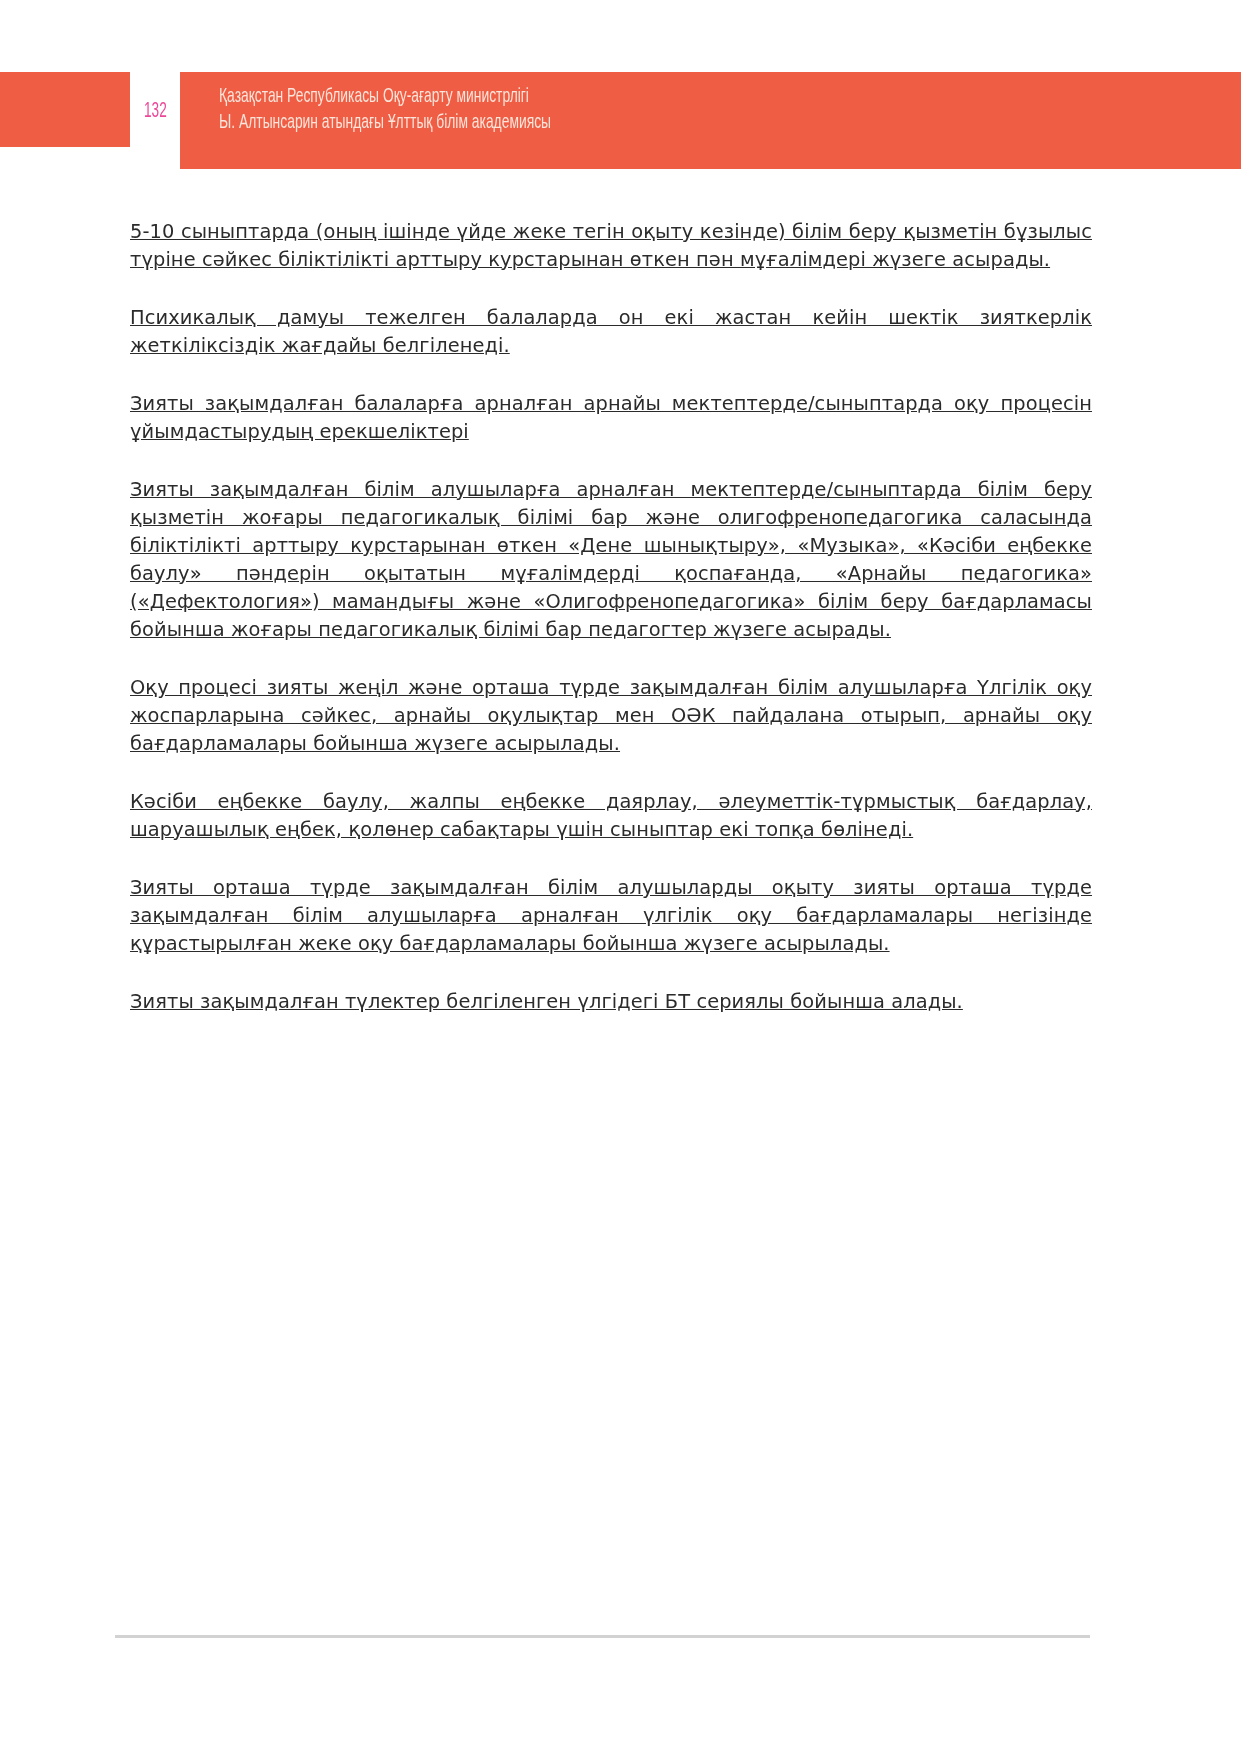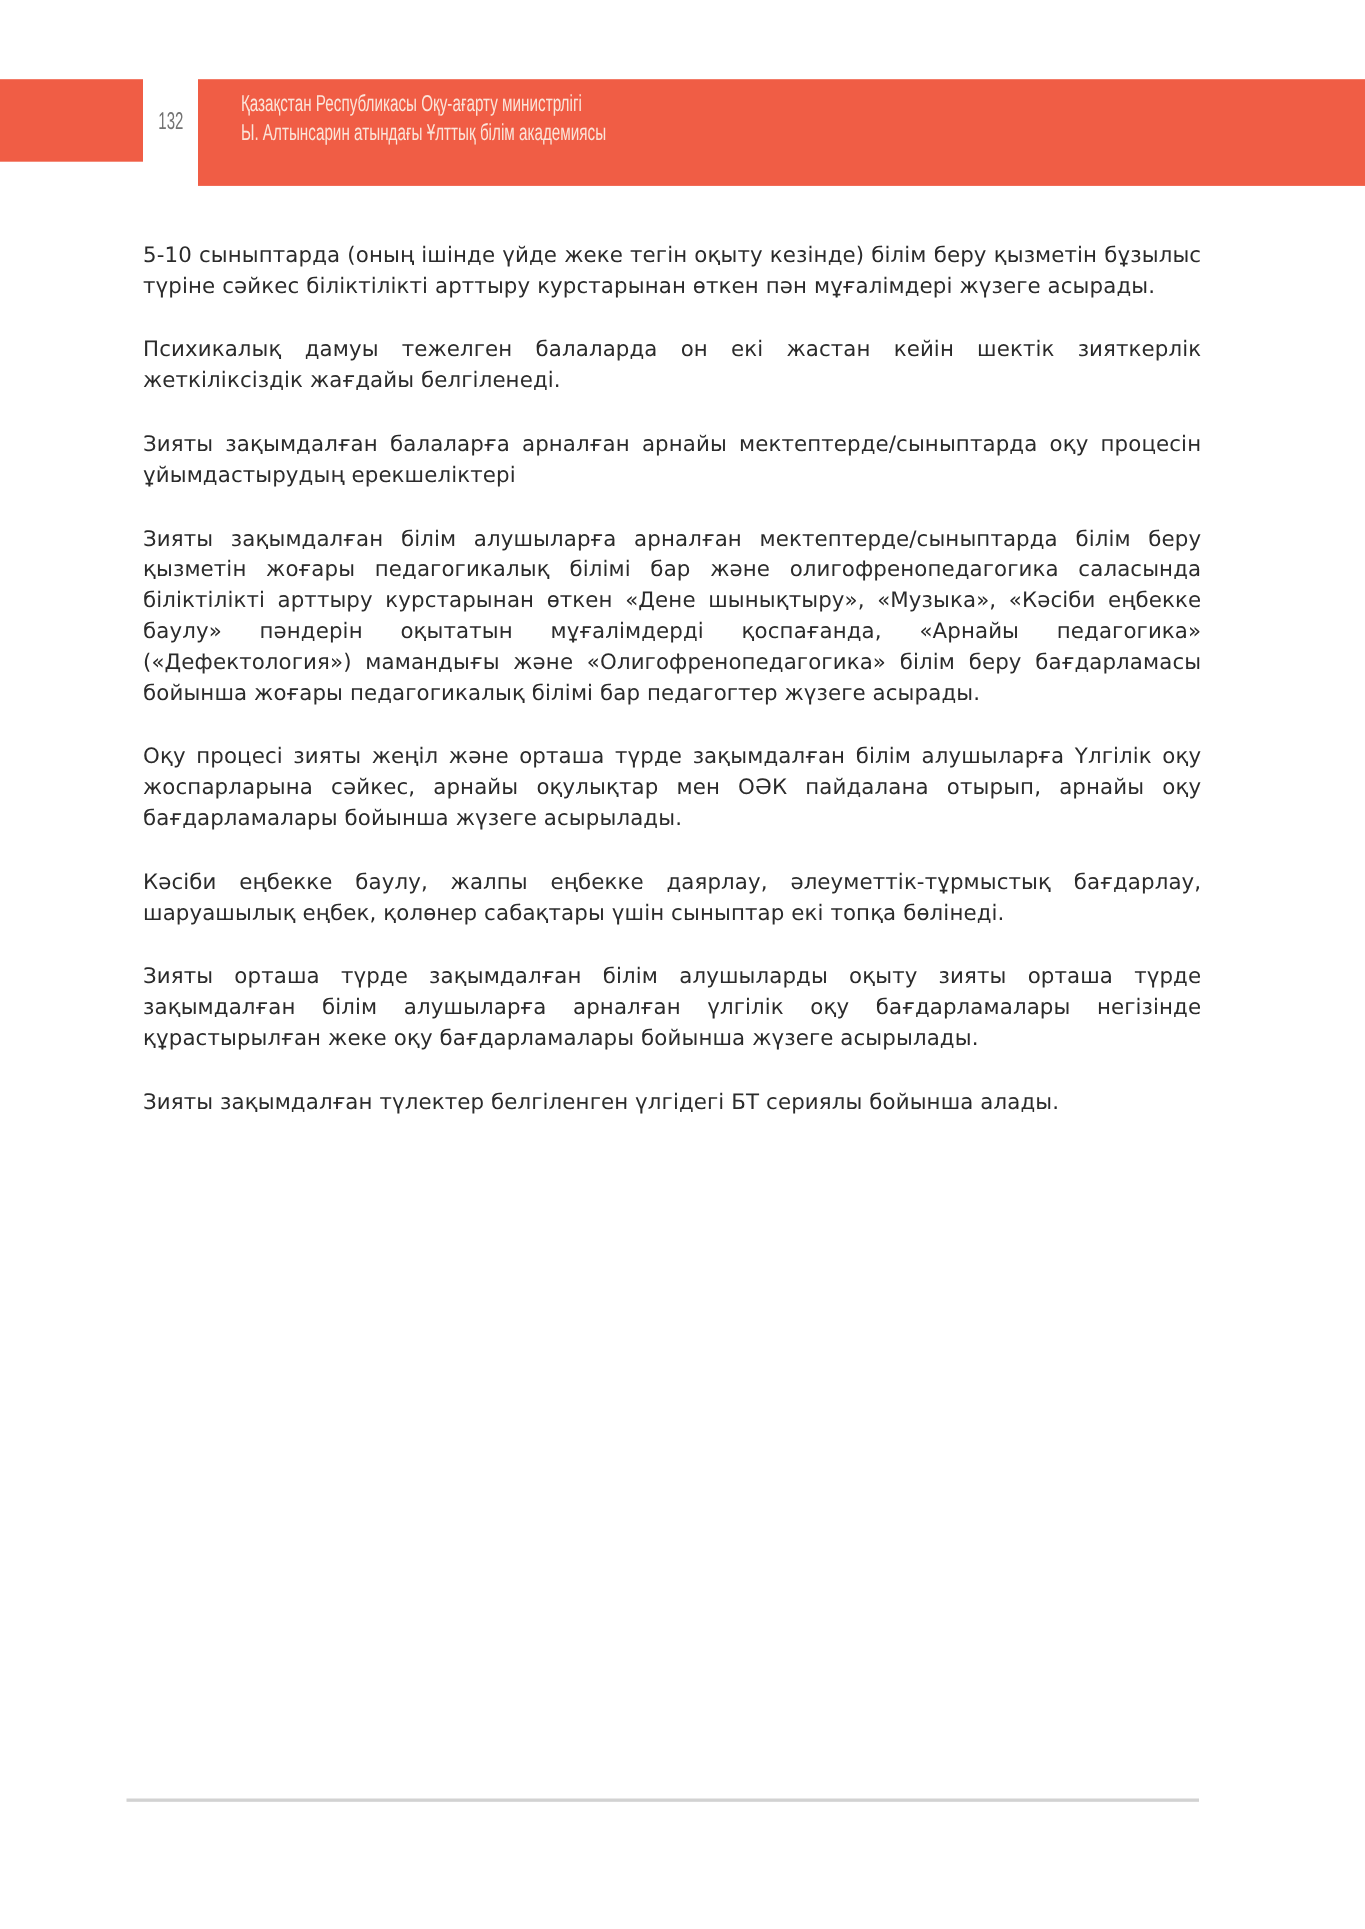--- a/index.html
+++ b/index.html
@@ -9,41 +9,41 @@
     font-family: "DejaVu Sans", sans-serif;
   }
   .hdr-left {
     position: absolute; left: 0; top: 72px; width: 130px; height: 75px;
     background: #f05d45;
   }
   .page-num {
     position: absolute; left: 130px; top: 72px; width: 50px; height: 75px;
     display: flex; align-items: center; justify-content: center;
     font-family: "Liberation Sans", sans-serif; font-size: 22px;
-    color: #737373;
+    color: #ec4899;
   }
   .page-num span { display: inline-block; transform: scaleX(0.62); }
   .hdr-band {
     position: absolute; left: 180px; top: 72px; right: 0; height: 97px;
     background: #f05d45;
   }
   .hdr-lines {
     position: absolute; left: 39px; top: 10px;
     transform-origin: left top; transform: scaleX(0.66);
     color: #fbe4d9;
     font-family: "Liberation Sans", sans-serif; font-size: 21px; line-height: 26px;
     white-space: nowrap;
   }
   .content {
     position: absolute; left: 130px; top: 218px; width: 962px;
   }
   .para {
     margin: 0 0 30px 0;
     font-size: 19.4px; line-height: 28px; color: #2b2b2b;
-    text-align: justify; letter-spacing: 0.1px;
+    text-align: justify; letter-spacing: 0.1px; text-decoration: underline;
   }
   .footer-line {
     position: absolute; left: 115px; top: 1635px; width: 975px; height: 3px;
     background: #d2d2d2;
   }
 </style>
 </head>
 <body>
 
 <div class="hdr-left"></div>

